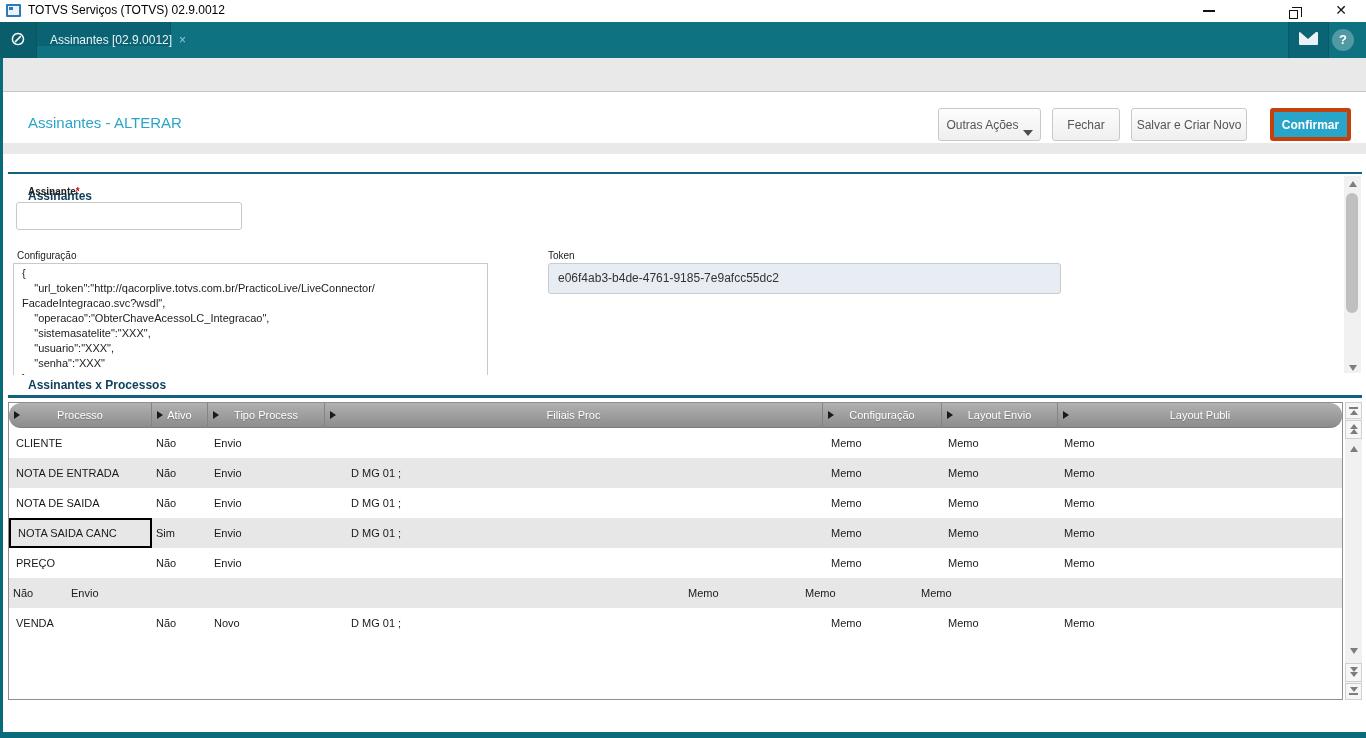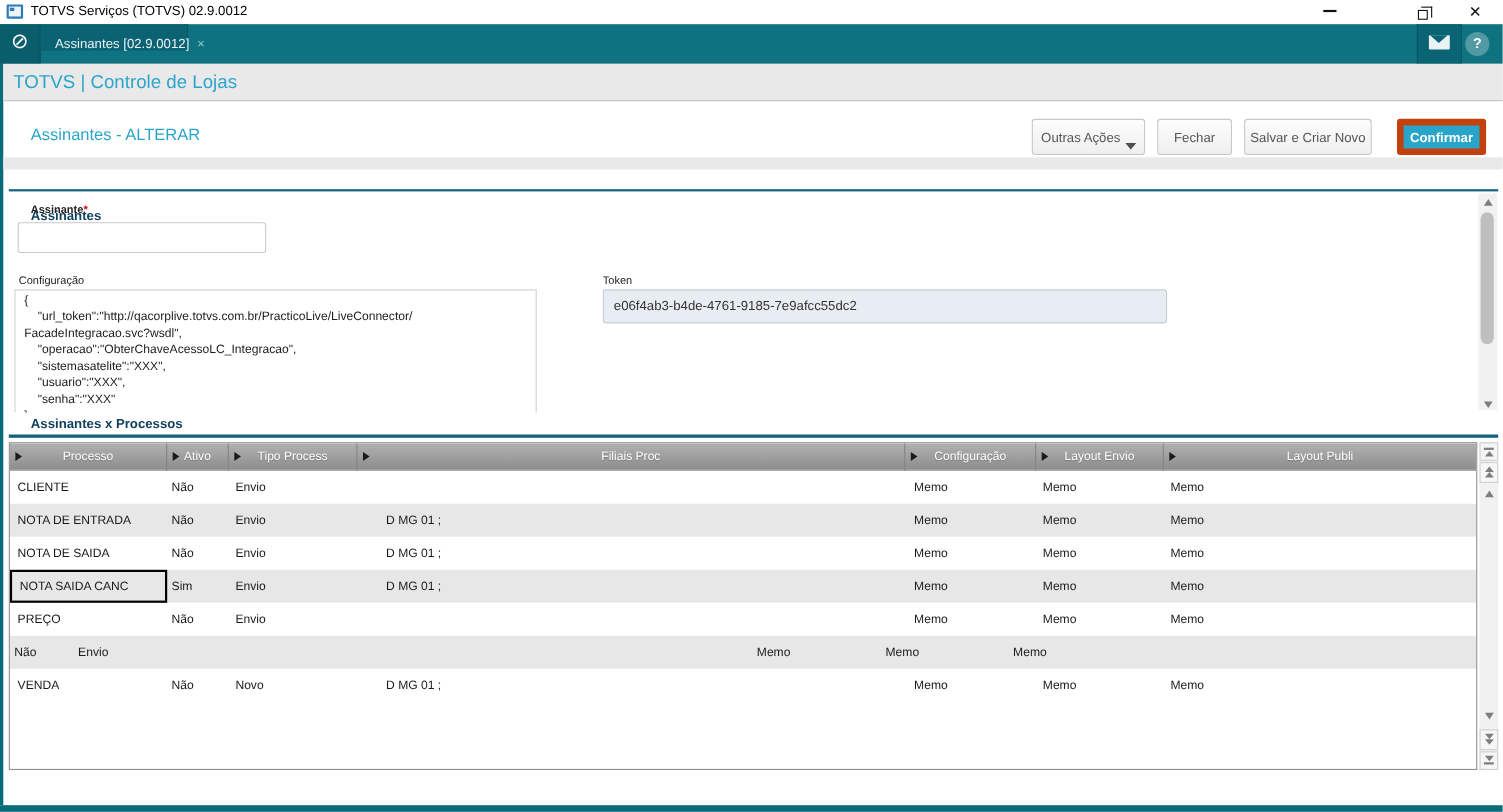--- a/index.html
+++ b/index.html
@@ -49,21 +49,21 @@
   
   .page-title { position:absolute; left:28px; top:114px; font-size:15px; color:#2ba5c7; }
   .btn { position:absolute; top:108px; height:33px; border-radius:3px; font-size:12px;
     font-family:inherit; cursor:pointer; border:1px solid #c8c8c8;
     background:linear-gradient(#fdfdfd,#efefef); color:#555; }
   .btn.outras { left:938px; width:103px; padding-right:14px; }
   .btn .dd { position:absolute; right:7px; bottom:4px; width:0; height:0;
     border-left:5px solid transparent; border-right:5px solid transparent; border-top:6px solid #4f4f4f; }
   .btn.fechar { left:1052px; width:68px; }
   .btn.salvar { left:1131px; width:116px; }
-  .btn.primary { left:1270px; width:81px; background:#28a5c8; border:6px solid #c2410c; color:#fff; font-weight:bold; }
+  .btn.primary { left:1270px; width:81px; background:#28a5c8; border:4px solid #c2410c; color:#fff; font-weight:bold; }
   .gray-band { position:absolute; left:3px; top:143px; width:1363px; height:11px; background:#e9e9e9; }
 
   
   .section-title { position:absolute; left:28px; font-size:12px; font-weight:bold; color:#0e3e5c; white-space:nowrap; }
   .rule { position:absolute; left:8px; width:1354px; background:#14607f; }
 
   
   .field-label { position:absolute; font-size:10px; color:#222; }
   .req { color:#d00; }
   .input { position:absolute; border:1px solid #c9c9c9; border-radius:3px; background:#fff; font-size:12px; color:#333; padding:0 9px; }
@@ -76,21 +76,21 @@
   .vscroll { position:absolute; background:#f1f1f1; }
   .tri-up { width:0; height:0; border-left:4px solid transparent; border-right:4px solid transparent; border-bottom:6px solid #7d7d7d; margin:0 auto; }
   .tri-dn { width:0; height:0; border-left:4px solid transparent; border-right:4px solid transparent; border-top:6px solid #7d7d7d; margin:0 auto; }
   .hbar { width:9px; height:2px; background:#7d7d7d; margin:1px auto; }
   .thumb { position:absolute; left:2px; width:12px; border-radius:6px; background:#bfbfbf; }
   .sb-btn { position:absolute; left:0; width:100%; background:#f6f6f6; border:1px solid #d0d0d0; padding-top:3px; cursor:pointer; }
   .sb-plain { position:absolute; left:0; width:100%; padding-top:3px; cursor:pointer; }
 
   
   .grid { position:absolute; left:8px; top:402px; width:1335px; height:298px; border:1px solid #8f8f8f; background:#fff; overflow:hidden; }
-  .grid-header { display:flex; height:25px; background:linear-gradient(#b1b1b1,#8d8d8d); border-bottom:1px solid #7e7e7e; }
+  .grid-header { display:flex; height:25px; background:linear-gradient(#b1b1b1,#8d8d8d); border-bottom:1px solid #7e7e7e;border-radius:12px; }
   .gh-cell { position:relative; height:25px; color:#fff; font-size:11px; line-height:24px; text-align:center;
     border-right:1px solid #848484; cursor:pointer; text-shadow:0 1px 1px rgba(0,0,0,.25); white-space:nowrap; overflow:hidden; }
   .gh-cell:last-child { border-right:none; }
   .gh-tri { position:absolute; left:5px; top:8px; width:0; height:0;
     border-top:4.5px solid transparent; border-bottom:4.5px solid transparent; border-left:6px solid #1a1a1a; }
   .g-row { display:flex; height:30px; background:#fff; }
   .g-row.alt { background:#e7e7e7; }
   .g-cell { height:30px; line-height:30px; font-size:11px; color:#1a1a1a; white-space:nowrap; overflow:hidden; cursor:pointer; }
   .g-cell.sel { border:2px solid #000; line-height:26px; }
 </style>
@@ -112,21 +112,20 @@
   </div>
   <div class="tab-pointer"></div>
   <div class="mail-box"><span class="envelope"></span></div>
   <div class="help-box"><span>?</span></div>
 </div>
 
 <div class="edge-left"></div>
 <div class="edge-bottom"></div>
 
 <div class="brandbar">
-  <span class="brand">TOTVS | Controle de Lojas</span>
 </div>
 
 <span class="page-title">Assinantes - ALTERAR</span>
 <button class="btn outras">
   <span>Outras Ações</span><span class="dd"></span>
 </button>
 <button class="btn fechar">Fechar</button>
 <button class="btn salvar">Salvar e Criar Novo</button>
 <button class="btn primary">Confirmar</button>
 <div class="gray-band"></div>

